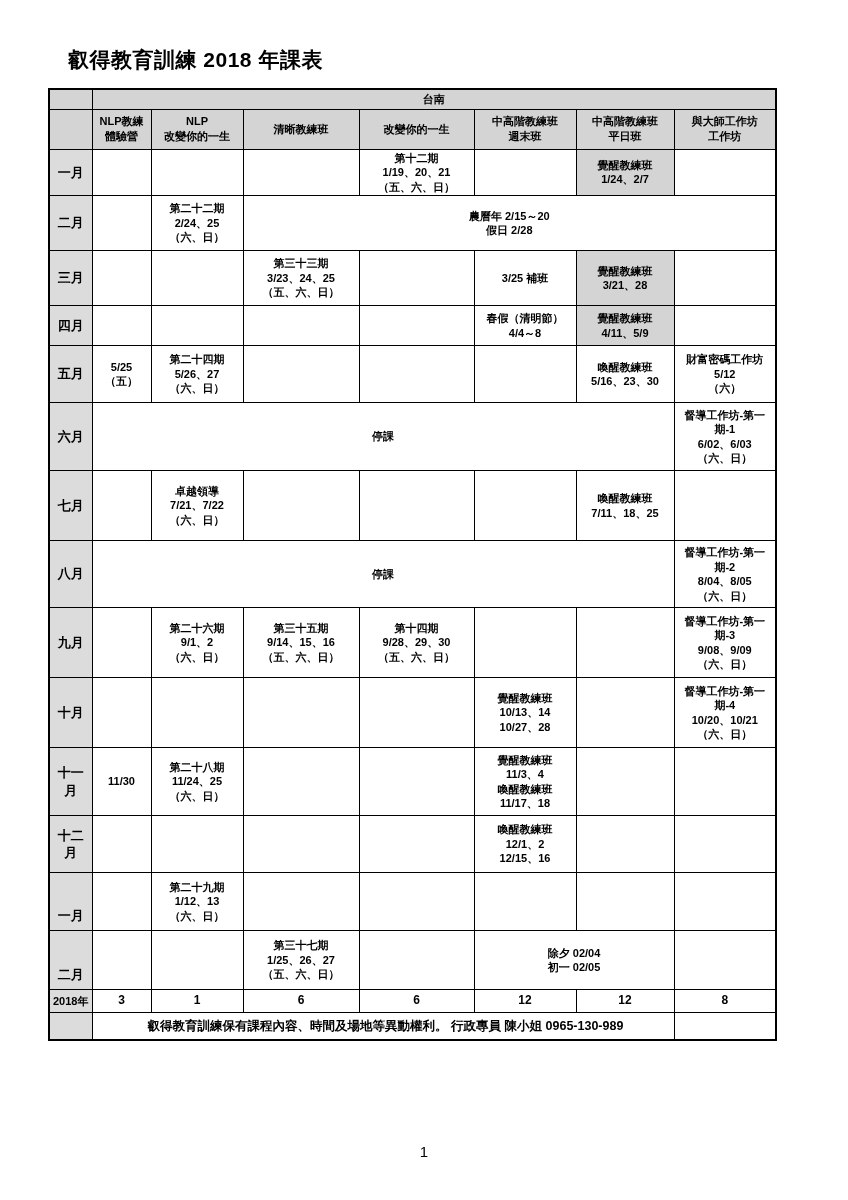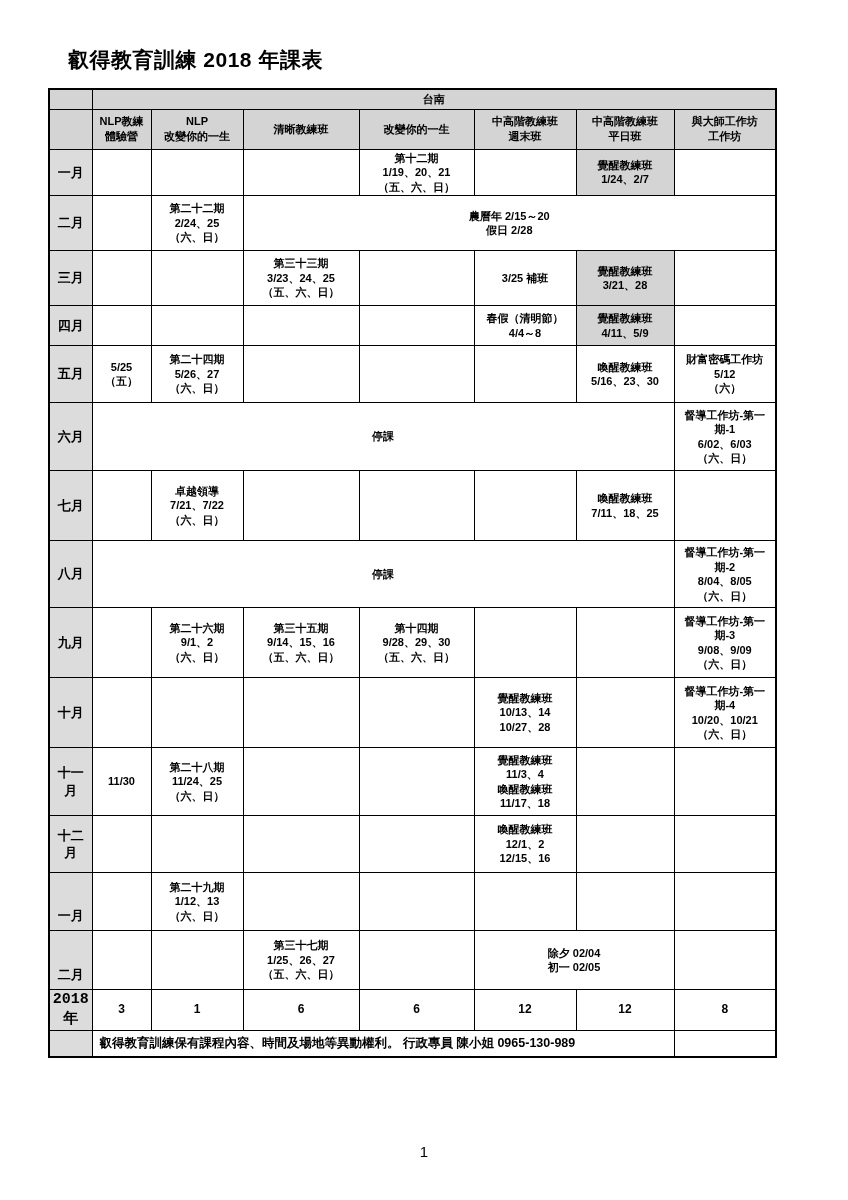--- a/index.html
+++ b/index.html
@@ -55,27 +55,26 @@
   .schedule td.month.vb {
     vertical-align: bottom;
     padding-bottom: 6px;
   }
   .schedule td.hl {
     background: var(--highlight-bg, #d4d4d4);
   }
   .totals { height: 23px; }
   .totals td { font-size: 12px; }
   .totals td.totals-label {
-    font-size: 15px;
+    font-size: 11px;
     padding: 0;
-    font-family: Liberation Mono, monospace;
   }
   .footnote-row { height: 27px; }
   .footnote-row td.note {
-    text-align: left;
+    text-align: center;
     font-size: 12.5px;
     padding-left: 7px;
   }
   .pageno {
     position: absolute;
     left: 0;
     right: 0;
     top: 1143px;
     text-align: center;
     font-size: 15px;

